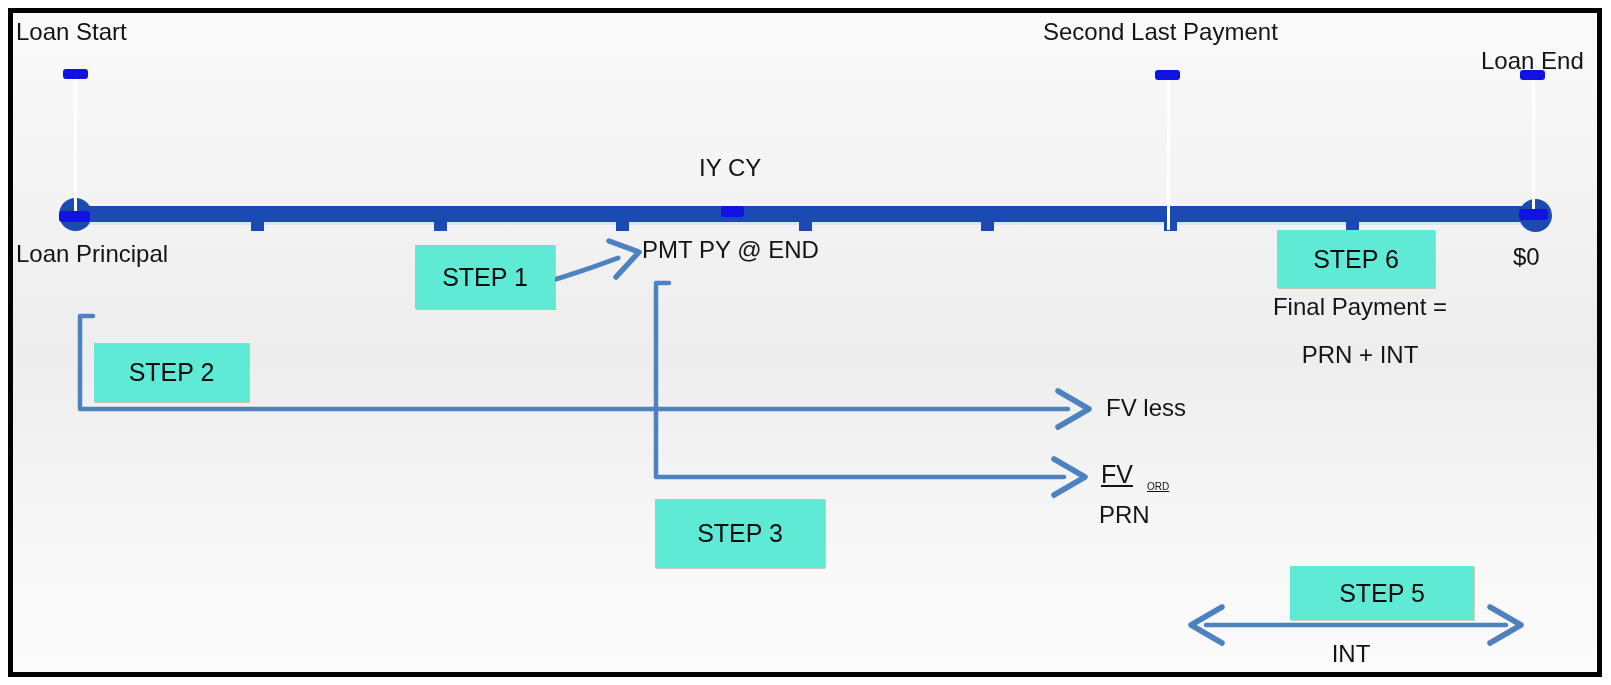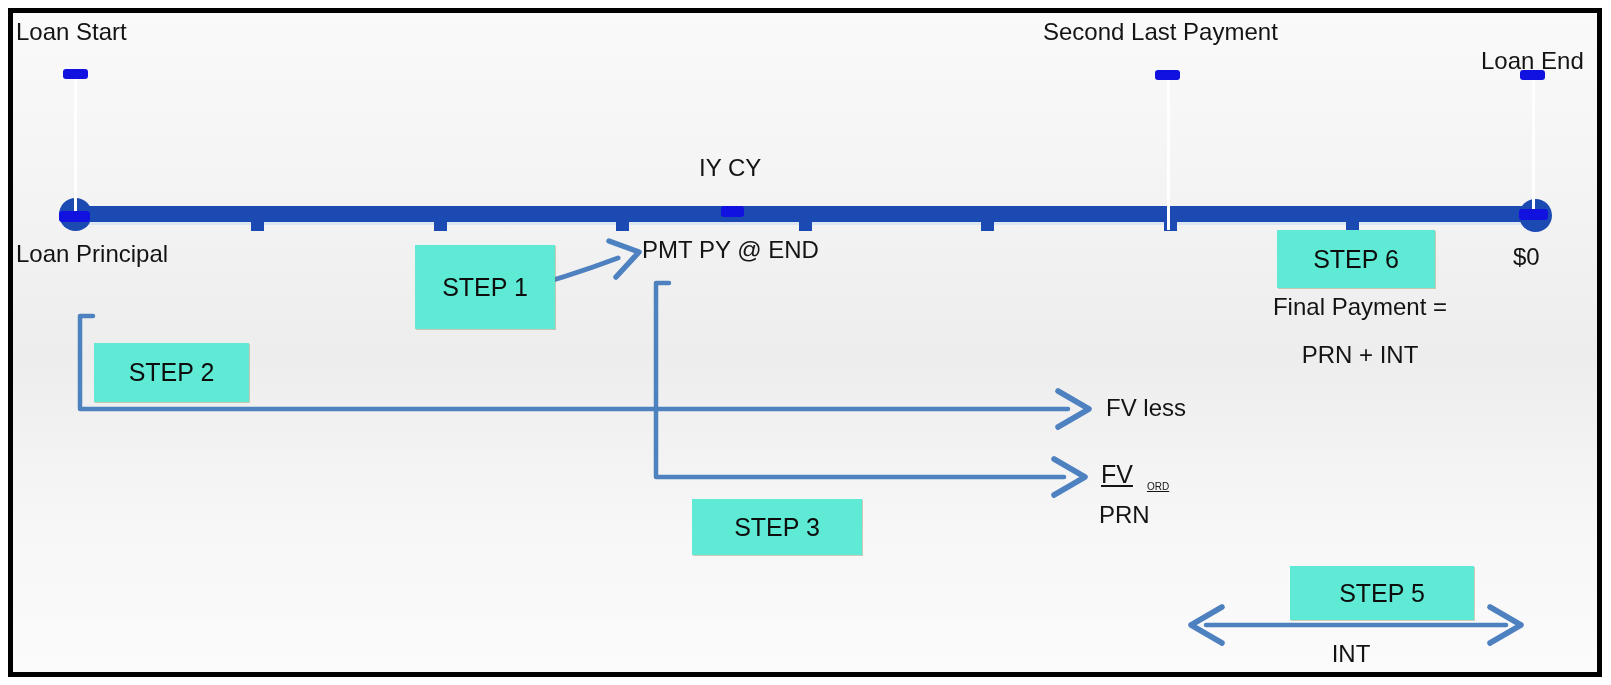--- a/index.html
+++ b/index.html
@@ -63,27 +63,27 @@
 
       <path d="M669,283 L656,283 L656,477 L1064,477" stroke-width="4.5"></path>
       <polyline points="1054,459 1085,477 1054,495" stroke-width="5.5"></polyline>
 
       <path d="M1206,625 L1506,625" stroke-width="4.5"></path>
       <polyline points="1222,607 1191,625 1222,643" stroke-width="5.5"></polyline>
       <polyline points="1490,607 1521,625 1490,643" stroke-width="5.5"></polyline>
     </g>
   </svg>
 
-  <div class="stepbox" style="left:415px;top:245px;width:140px;height:84px;">
+  <div class="stepbox" style="left:415px;top:245px;width:140px;height:64px;">
     <span>STEP 1</span>
   </div>
   <div class="stepbox" style="left:94px;top:343px;width:155px;height:59px;">
     <span>STEP 2</span>
   </div>
-  <div class="stepbox" style="left:692px;top:499px;width:170px;height:56px;">
+  <div class="stepbox" style="left:655px;top:499px;width:170px;height:69px;">
     <span>STEP 3</span>
   </div>
   <div class="stepbox" style="left:1290px;top:566px;width:184px;height:54px;">
     <span>STEP 5</span>
   </div>
   <div class="stepbox" style="left:1277px;top:230px;width:158px;height:58px;">
     <span>STEP 6</span>
   </div>
 
   <div class="lbl" style="left:16px;top:19px;">Loan Start</div>

